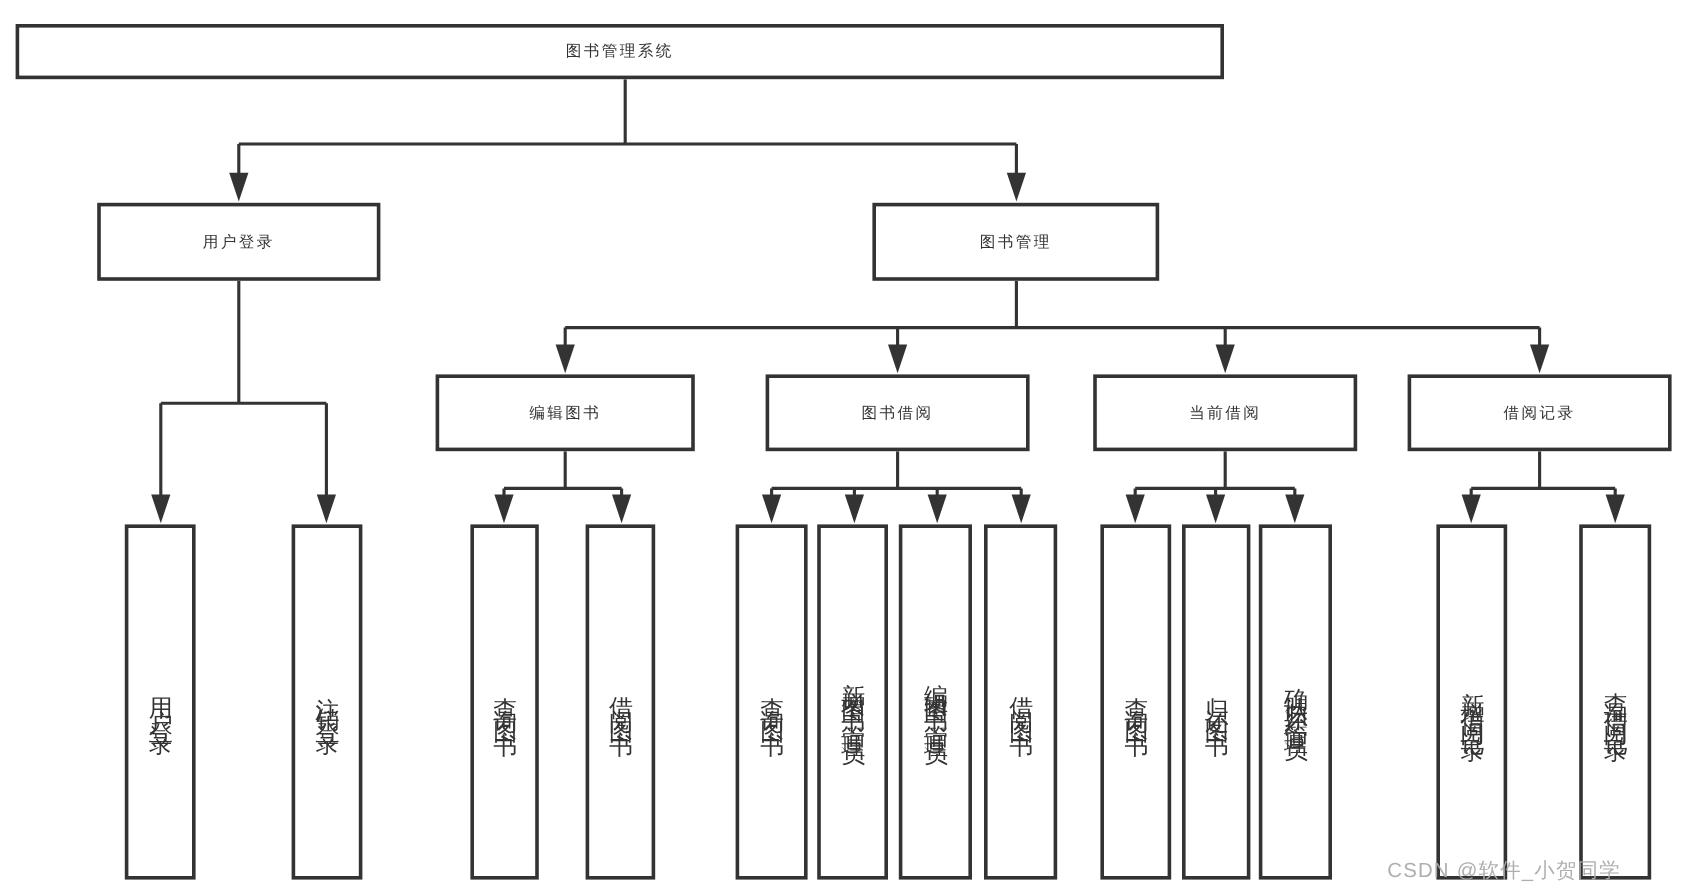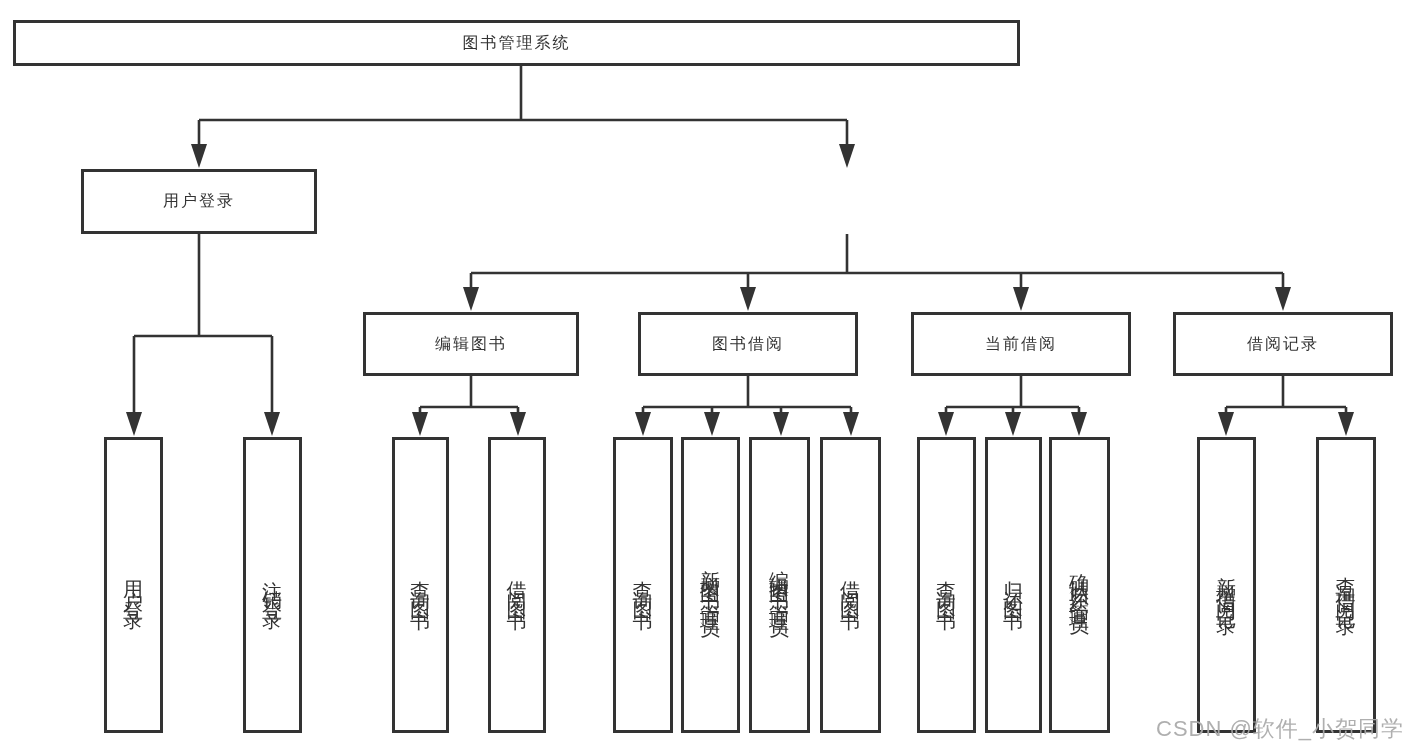--- a/index.html
+++ b/index.html
@@ -6,28 +6,28 @@
   .stage{
     position:relative;width:1405px;height:747px;background:#ffffff;
     font-family:"Liberation Sans","DejaVu Sans",sans-serif;overflow:hidden;
   }
   .wires{position:absolute;left:0;top:0;z-index:1;}
   .box{
     position:absolute;box-sizing:border-box;z-index:2;
     border:3px solid #333333;background:#ffffff;color:#333333;
     display:flex;align-items:center;justify-content:center;
   }
-  .htext{font-size:16px;letter-spacing:2px;white-space:nowrap;}
+  .htext{font-size:13px;letter-spacing:2px;white-space:nowrap;}
   .vtext{
     writing-mode:vertical-rl;text-orientation:mixed;
     font-size:20px;line-height:1;letter-spacing:10px;white-space:nowrap;
   }
   .watermark{
     position:absolute;z-index:3;left:1156px;top:714px;
-    font-size:22px;letter-spacing:1px;color:rgba(171,171,171,0.95);
+    font-size:17px;letter-spacing:1px;color:rgba(171,171,171,0.95);
     white-space:nowrap;
   }
 </style>
 </head>
 <body>
 
 <div class="stage">
 
   <svg class="wires" width="1405" height="747" viewBox="0 0 1405 747">
     <g stroke="#333333" stroke-width="2.6" fill="none">
@@ -61,20 +61,23 @@
       <polygon points="1338,412 1354,412 1346,436"></polygon>
     </g>
   </svg>
 
   <div class="box" style="left:13px;top:20px;width:1007px;height:46px">
     <span class="htext">图书管理系统</span>
   </div>
 
   <div class="box" style="left:81px;top:169px;width:236px;height:65px">
     <span class="htext">用户登录</span>
+  </div>
+  <div class="box" style="left:727px;top:169px;width:239px;height:65px">
+    <span class="htext">图书管理</span>
   </div>
 
   <div class="box" style="left:363px;top:312px;width:216px;height:64px">
     <span class="htext">编辑图书</span>
   </div>
   <div class="box" style="left:911px;top:312px;width:220px;height:64px">
     <span class="htext">当前借阅</span>
   </div>
   <div class="box" style="left:638px;top:312px;width:220px;height:64px">
     <span class="htext">图书借阅</span>

